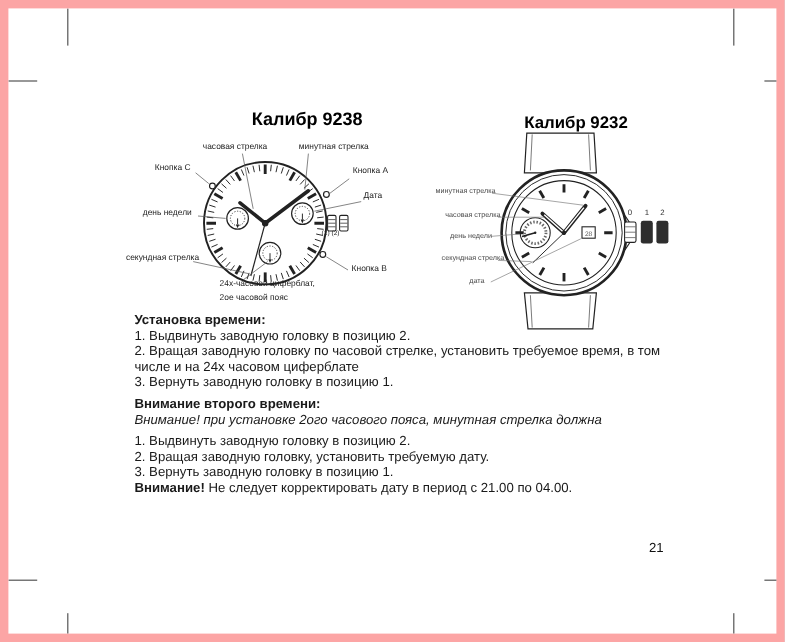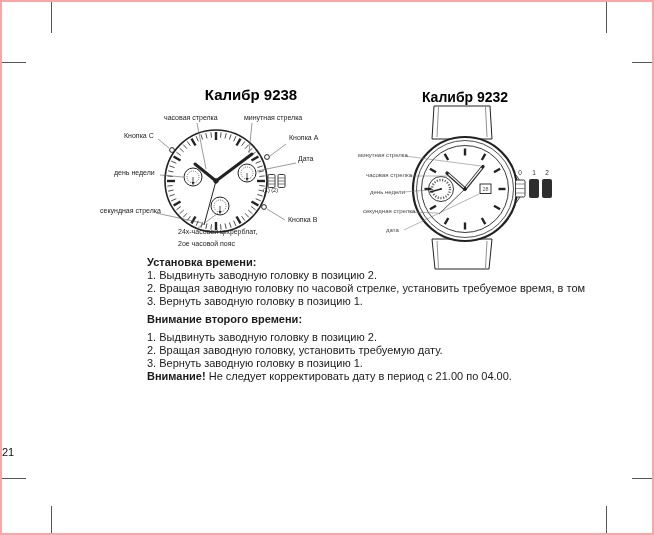--- a/index.html
+++ b/index.html
@@ -1,33 +1,33 @@
 <!DOCTYPE html>
 <html><head>
 <meta charset="utf-8">
 <style>
   html,body{margin:0;padding:0;background:#888;}
   #page{
     position:relative;width:654px;height:535px;background:#fff;
-    border:2px solid #fca5a5;box-sizing:border-box;overflow:hidden;
+    border:7px solid #fca5a5;box-sizing:border-box;overflow:hidden;
     font-family:"Liberation Sans", sans-serif;color:#1a1a1a;
   }
   .crop{position:absolute;background:#555;}
   .title{position:absolute;font-weight:bold;text-align:center;color:#000;}
   #title-left{left:178px;top:84px;width:142px;font-size:15px;}
-  #title-right{left:394px;top:87px;width:138px;font-size:14px;}
+  #title-right{left:404px;top:87px;width:138px;font-size:14px;}
   .lbl{position:absolute;font-size:7px;line-height:8px;color:#222;white-space:nowrap;}
   .lbl-xs{position:absolute;font-size:6px;line-height:7px;color:#4a4a4a;white-space:nowrap;}
   .crown-digit{position:absolute;font-size:6.5px;color:#333;width:8px;text-align:center;}
-  #instructions{position:absolute;left:105px;top:254px;width:465px;font-size:11px;line-height:13px;margin-left:40px;}
+  #instructions{position:absolute;left:105px;top:254px;width:465px;font-size:11px;line-height:13px;}
   #instructions .section{margin-top:5px;}
   #instructions .section:first-child{margin-top:0;}
   #instructions .heading{font-weight:bold;}
   #instructions .line.italic{font-style:italic;}
-  #page-num{position:absolute;left:0;top:444px;width:546px;text-align:left;font-size:11px;color:#111;}
+  #page-num{position:absolute;left:0;top:444px;width:546px;text-align:right;font-size:11px;color:#111;}
   svg{position:absolute;overflow:visible;}
 </style>
 </head>
 <body>
 
 <div id="page">
 
   <div class="crop" style="left:49px;top:0;width:1px;height:31px;"></div>
   <div class="crop" style="left:604px;top:0;width:1px;height:31px;"></div>
   <div class="crop" style="left:0;top:60px;width:24px;height:1px;"></div>
@@ -259,24 +259,26 @@
   <div class="lbl-xs" style="left:384px;top:225px;">дата</div>
   <div class="crown-digit" style="left:514px;top:167px;">0</div>
   <div class="crown-digit" style="left:528px;top:167px;">1</div>
   <div class="crown-digit" style="left:541px;top:167px;">2</div>
 
   <div id="instructions">
       <div class="section">
         <div class="heading">Установка времени:</div>
         <div class="line">1. Выдвинуть заводную головку в позицию 2.</div>
         <div class="line">2. Вращая заводную головку по часовой стрелке, установить требуемое время, в том</div>
+        <div class="line">числе и на 24х часовом циферблате</div>
         <div class="line">3. Вернуть заводную головку в позицию 1.</div>
       </div>
       <div class="section">
         <div class="heading">Внимание второго времени:</div>
+        <div class="line italic">Внимание! при установке 2ого часового пояса, минутная стрелка должна</div>
       </div>
       <div class="section">
         <div class="line">1. Выдвинуть заводную головку в позицию 2.</div>
         <div class="line">2. Вращая заводную головку, установить требуемую дату.</div>
         <div class="line">3. Вернуть заводную головку в позицию 1.</div>
         <div class="line"><b>Внимание! </b>Не следует корректировать дату в период с 21.00 по 04.00.</div>
       </div>
     </div>
 
   <div id="page-num">21</div>

